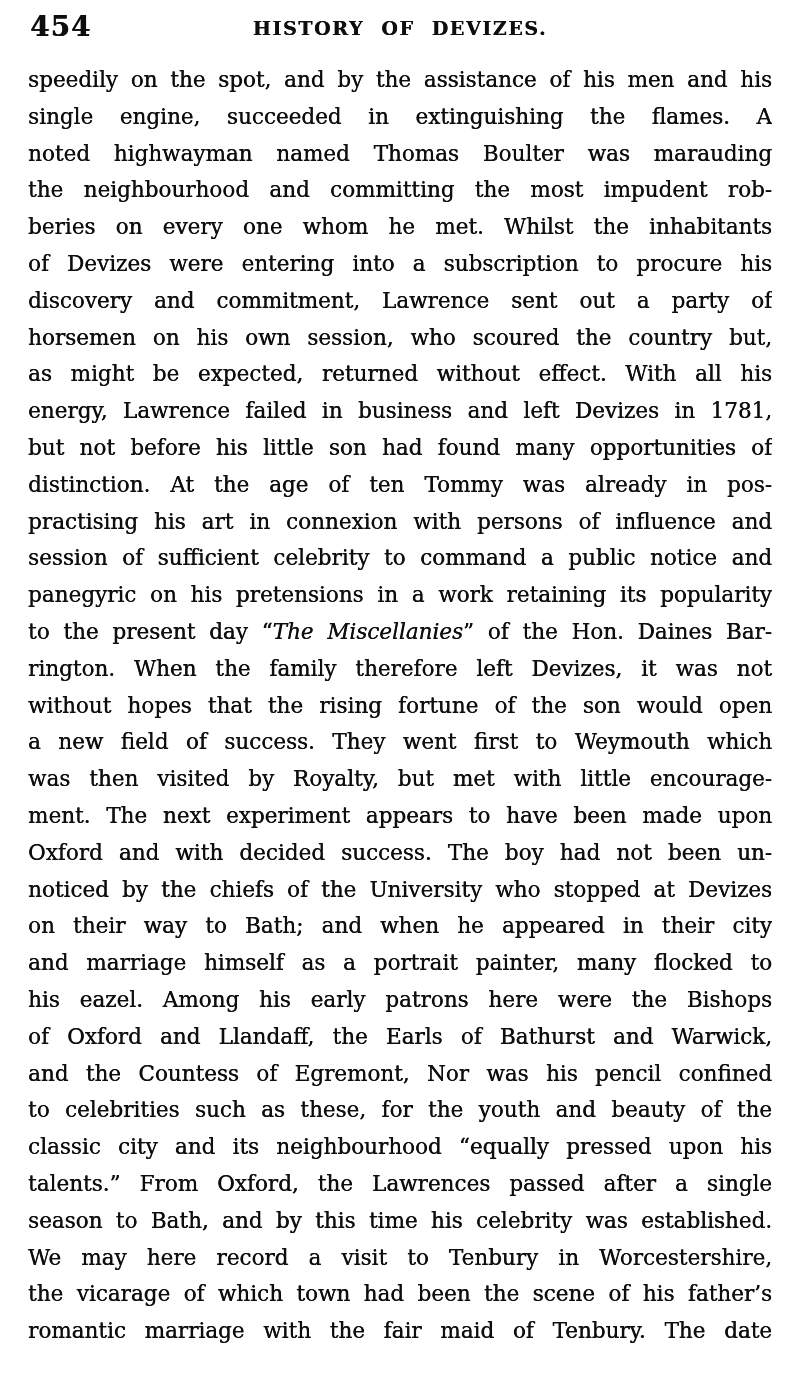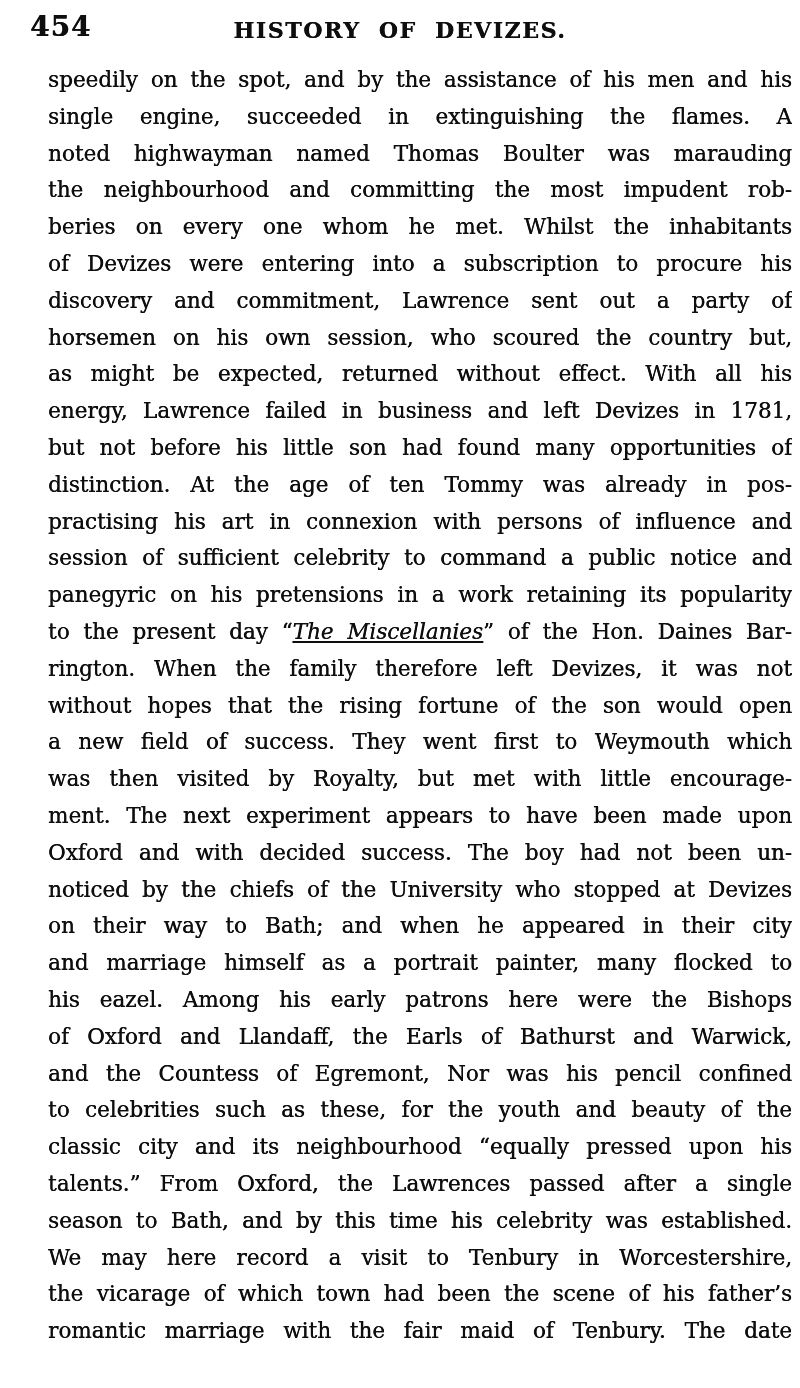--- a/index.html
+++ b/index.html
@@ -29,47 +29,45 @@
     left: 30px;
     top: 2px;
     font-size: 28px;
     font-weight: bold;
     letter-spacing: 1px;
     text-shadow: 0.4px 0 0 currentColor;
   }
   .running-title {
     text-align: center;
     padding-top: 9px;
-    font-size: 22px;
+    font-size: 19px;
     font-weight: bold;
     letter-spacing: 1.6px;
     word-spacing: 9px;
     text-shadow: 0.3px 0 0 currentColor;
   }
   .text-block {
     position: absolute;
     top: 62px;
     left: 28px;
     width: 744px;
-    margin-left: 20px;
   }
   .line {
     font-size: 21.5px;
     line-height: 36.8px;
     height: 36.8px;
     text-align: justify;
     text-align-last: justify;
     -moz-text-align-last: justify;
     text-justify: inter-word;
     text-shadow: 0.35px 0 0 currentColor;
     overflow: hidden;
   }
   .italic {
     font-style: italic;
-    text-decoration: underline;
   }
 </style>
 </head>
 <body>
 
 <div class="page">
   <div class="header">
     <div class="page-number">454</div>
     <div class="running-title">HISTORY OF DEVIZES.</div>
   </div>

